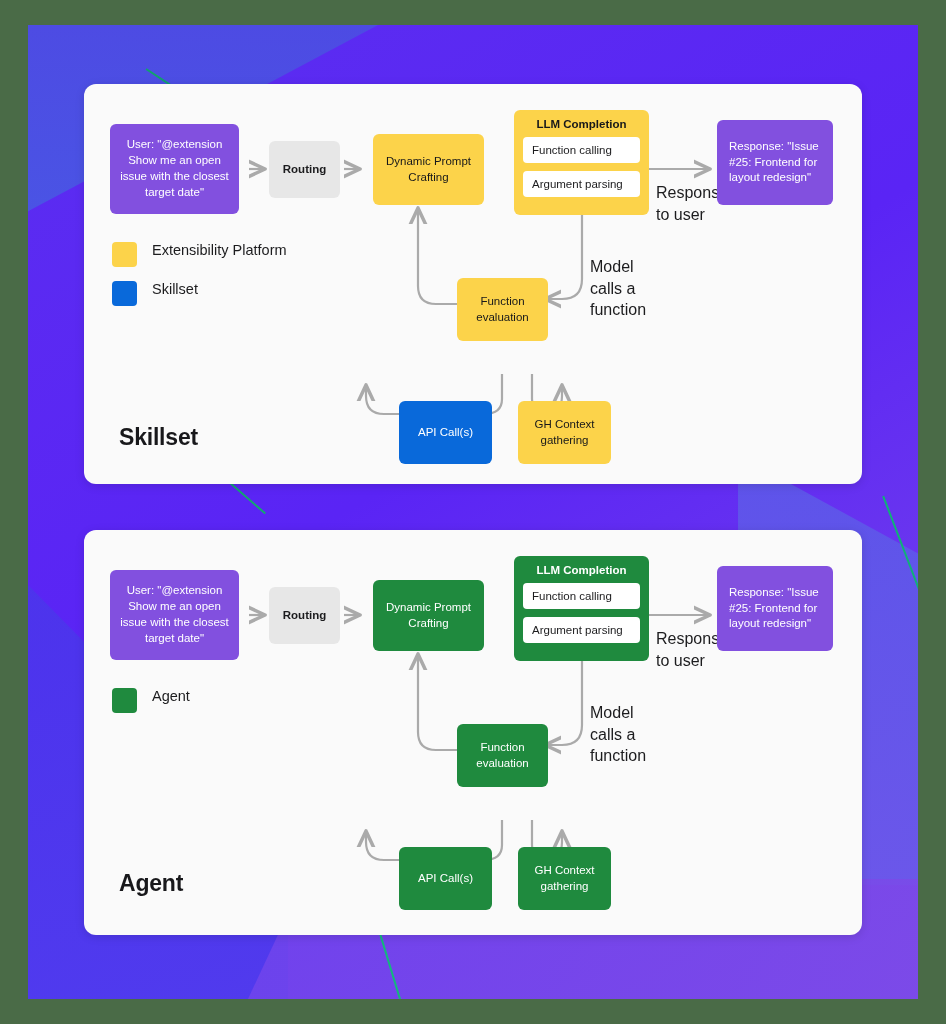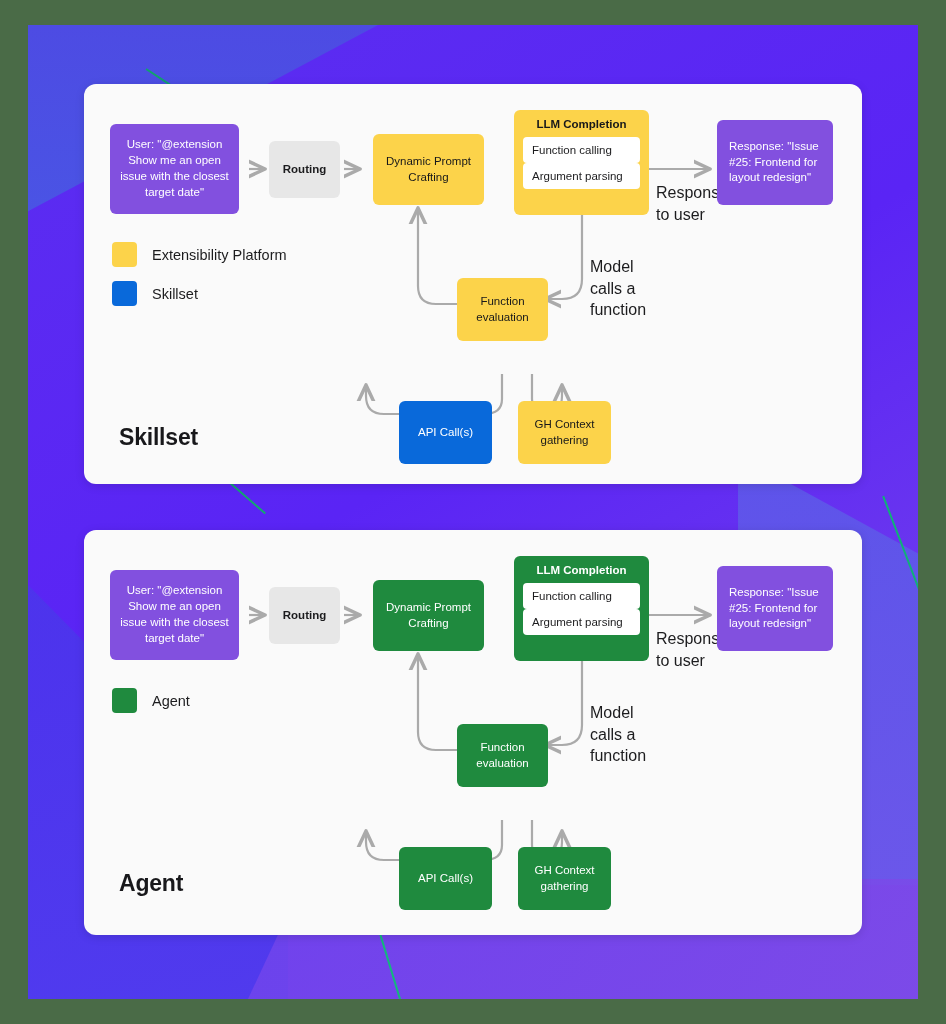--- a/index.html
+++ b/index.html
@@ -112,27 +112,27 @@
   .llm-box.green  { background: #1f8a3e; }
   .llm-title {
     text-align: center; font-size: 11.5px; font-weight: bold;
     margin-bottom: 7px;
   }
   .llm-box.yellow .llm-title { color: #17181a; }
   .llm-box.green  .llm-title { color: #ffffff; }
   .llm-sub {
     background: #ffffff; color: #1c1c1e;
     border-radius: 4px; font-size: 11.5px;
-    padding: 7px 9px; 
+    padding: 7px 9px; margin-bottom: 8px;
   }
   .llm-sub:last-child { margin-bottom: 0; }
 
   
   .legend { position: absolute; }
-  .legend-row { display: flex; align-items: center; margin-bottom: 14px; }
+  .legend-row { display: flex; margin-bottom: 14px; }
   .legend-swatch { width: 25px; height: 25px; border-radius: 4px; margin-right: 15px; }
   .legend-label { font-size: 14.5px; color: #1c1c1e; }
 
   
   .edge-label {
     position: absolute; font-size: 16px; color: #1c1c1e; line-height: 1.35;
   }
   svg.wires { position: absolute; left: 0; top: 0; overflow: visible; pointer-events: none; }
 </style>
 </head>

